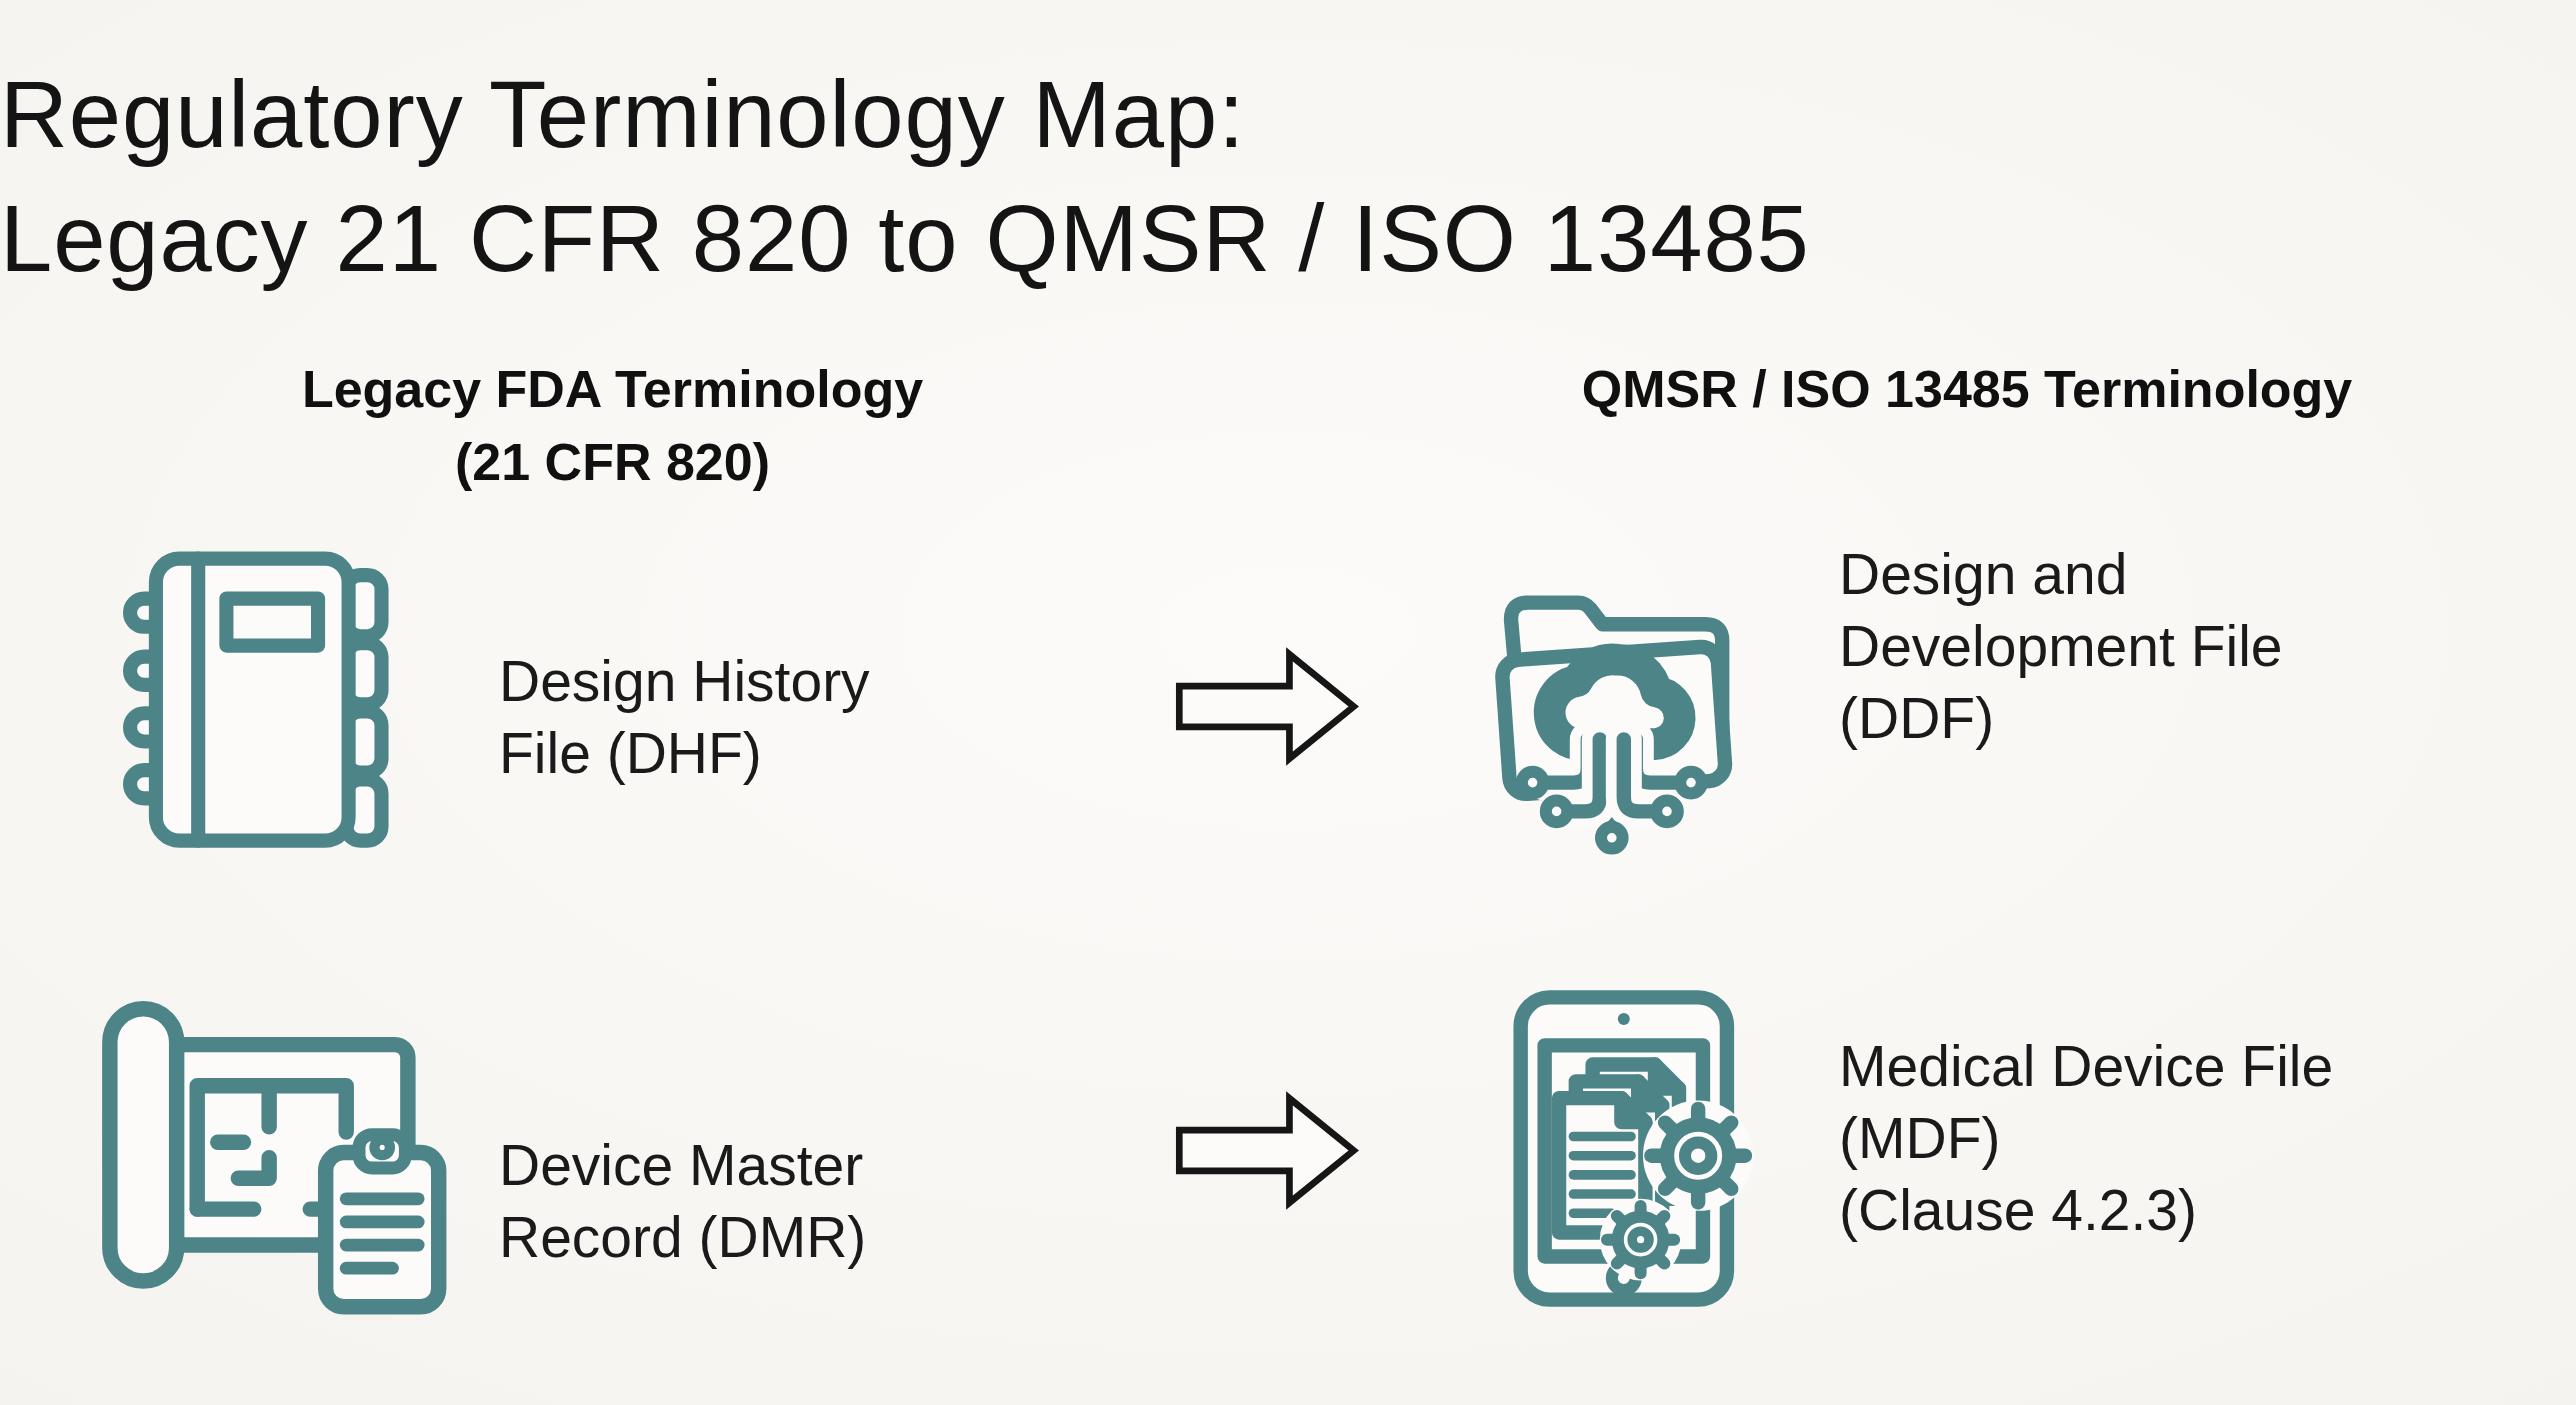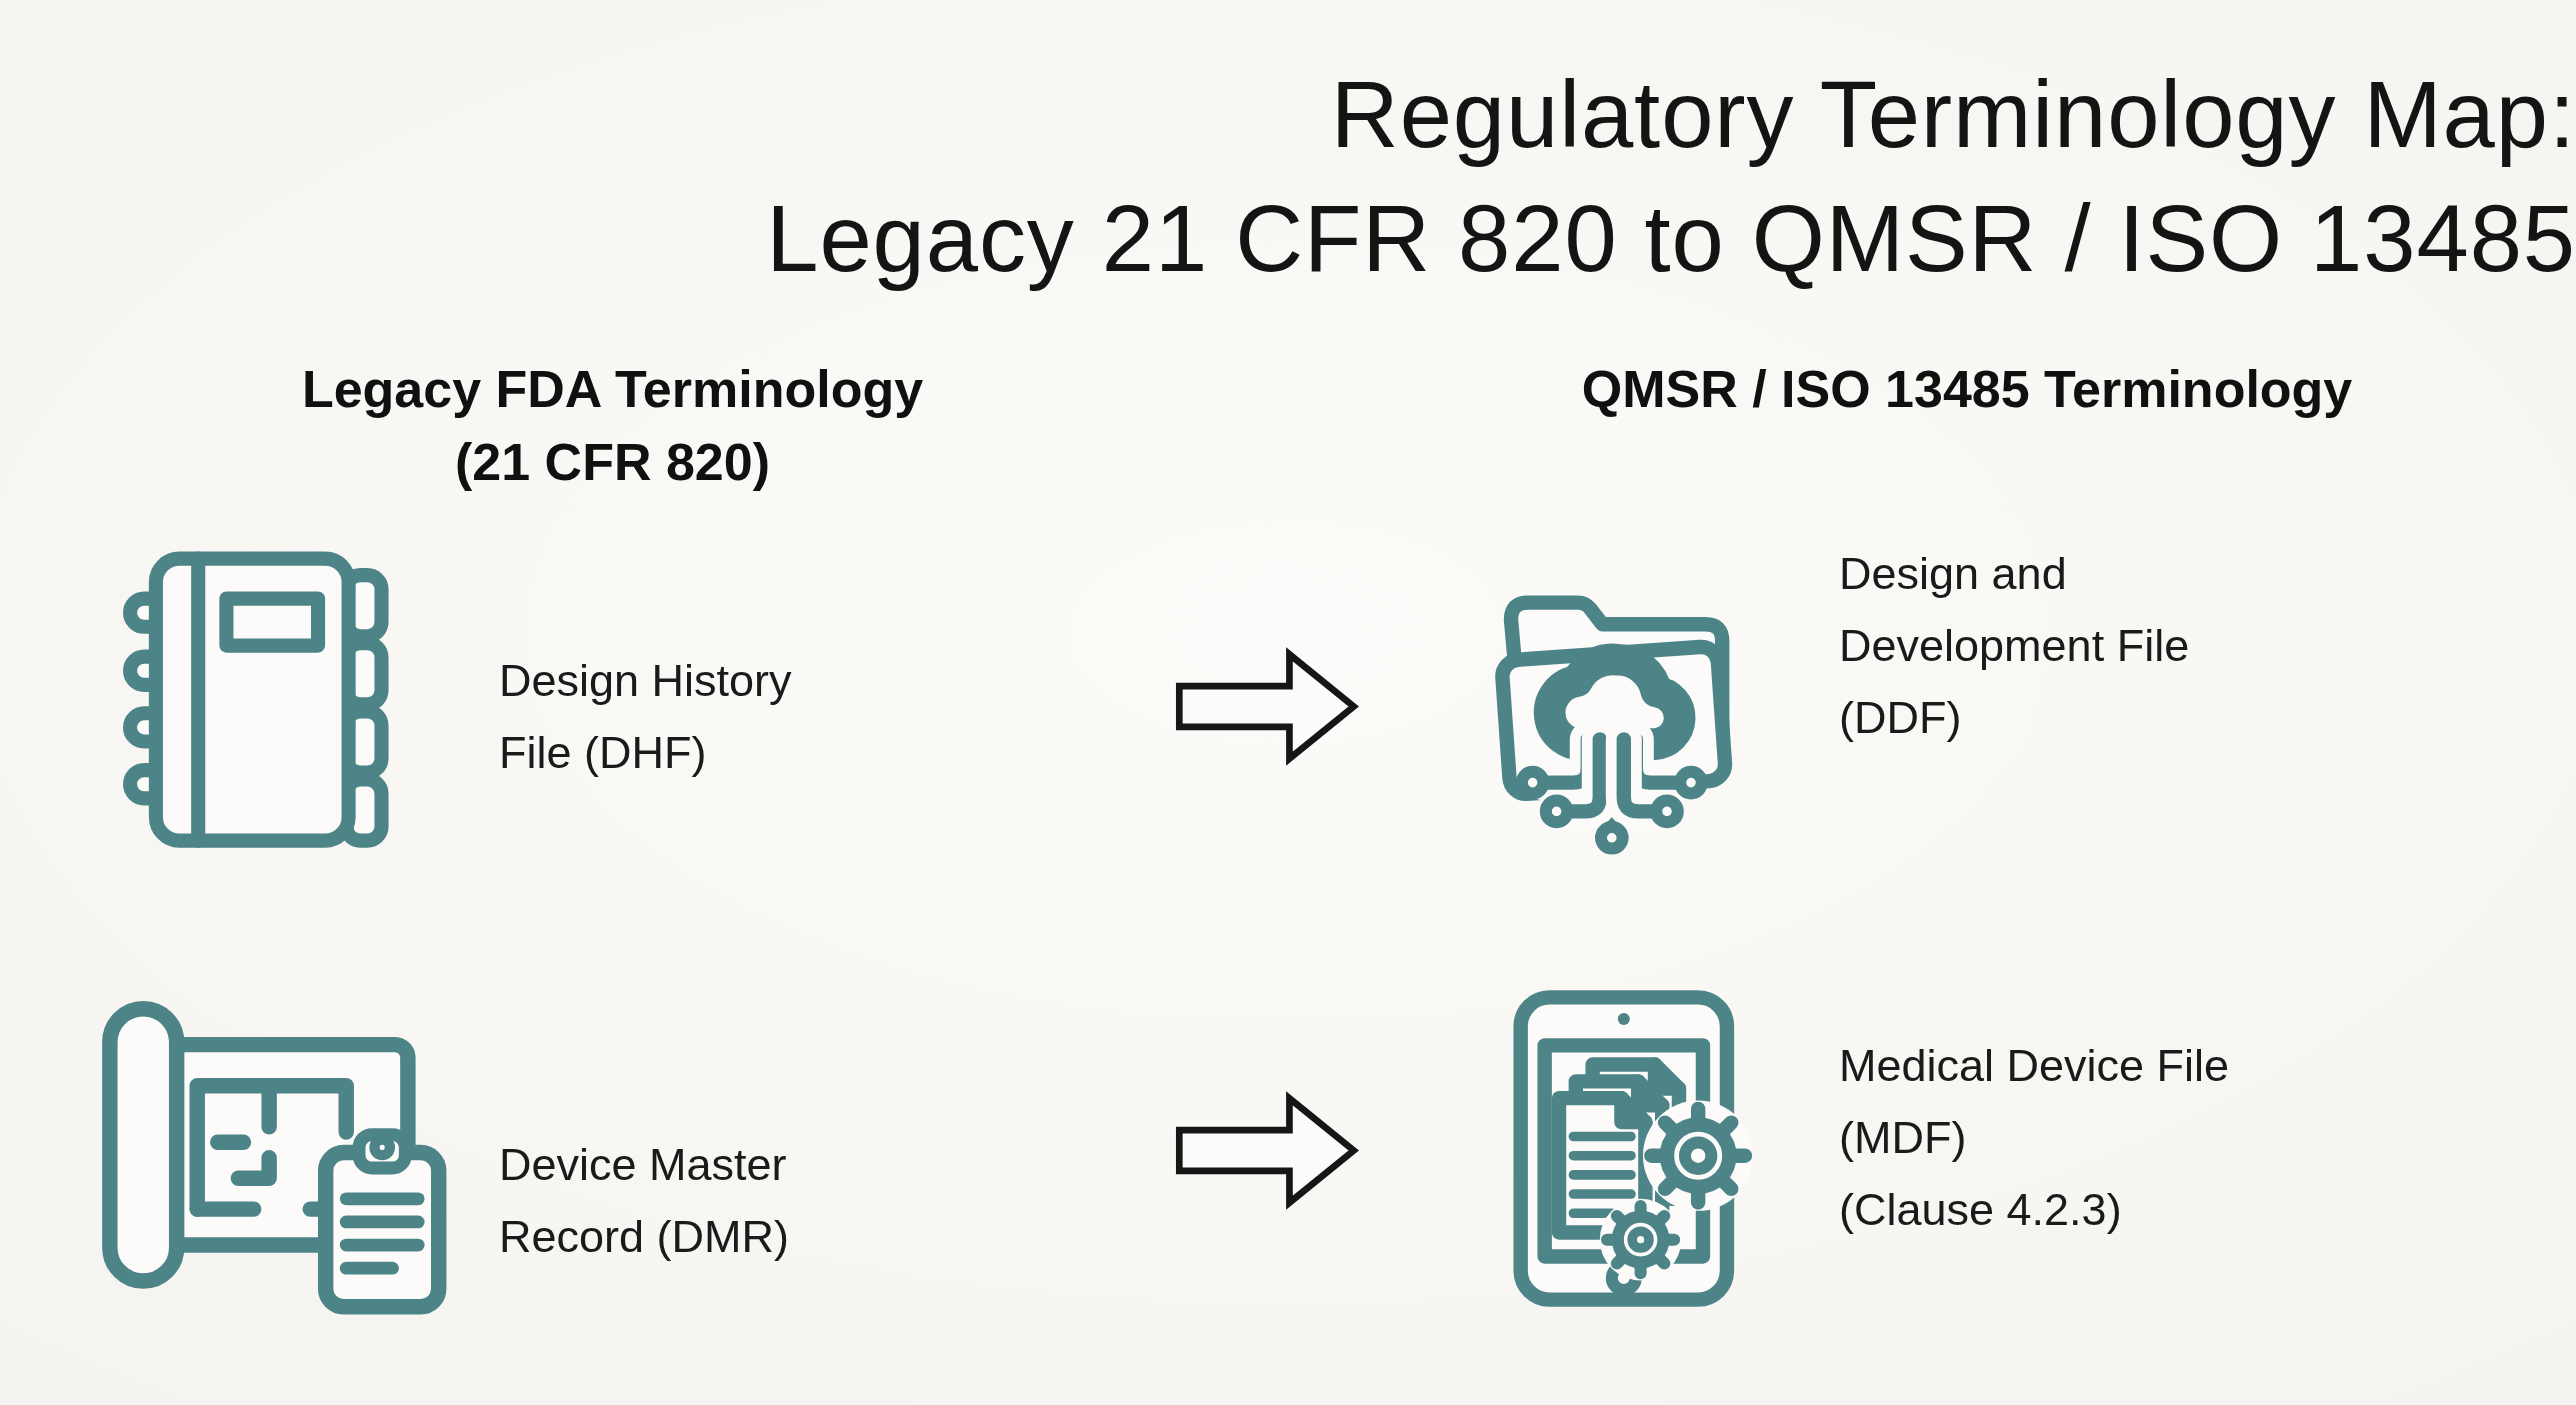--- a/index.html
+++ b/index.html
@@ -8,30 +8,30 @@
     font-family: "Liberation Sans", sans-serif;
     color: var(--ink, #1a1a1a);
     background: var(--bg, #f5f3ef);
   }
   .canvas {
     position: relative; width: 2576px; height: 1405px; overflow: hidden;
     background: radial-gradient(ellipse 80% 75% at 50% 45%, var(--bg2, #fbfaf8) 0%, var(--bg, #f2f0ec) 100%);
   }
   .title {
     position: absolute; top: 53px; left: 0; width: 100%;
-    text-align: right; font-size: 94px; line-height: 124px;
+    text-align: left; font-size: 94px; line-height: 124px;
     font-weight: 400; letter-spacing: 0.9px; color: #141414;
   }
   .hdr {
     position: absolute; font-weight: 700; font-size: 52px; line-height: 73px;
     text-align: center; color: #101010;
   }
   .hdr-left  { left: 137px;  top: 353px; width: 951px; }
   .hdr-right { left: 1482px; top: 353px; width: 970px; }
-  .lbl { position: absolute; font-size: 45px; line-height: 72px; color: #1a1a1a; }
+  .lbl { position: absolute; font-size: 57px; line-height: 72px; color: #1a1a1a; }
   .r1-legacy-label { left: 499px;  top: 629px; margin-top: 16px; }
   .r1-qmsr-label   { left: 1839px; top: 538px; }
   .r2-legacy-label { left: 499px;  top: 1081px; margin-top: 48px; }
   .r2-qmsr-label   { left: 1839px; top: 1030px; }
   .icon { position: absolute; color: var(--teal, #4d8488); }
   .r1-legacy-icon { left: 123px;  top: 549px;  width: 282px; height: 306px; }
   .r1-qmsr-icon   { left: 1487px; top: 547px;  width: 288px; height: 308px; }
   .r2-legacy-icon { left: 99px;  top: 983px; width: 348px; height: 334px; }
   .r2-qmsr-icon   { left: 1487px; top: 983px; width: 288px; height: 331px; }
   .arrow { position: absolute; width: 197px; height: 121px; color: var(--arrow, #161616); }

